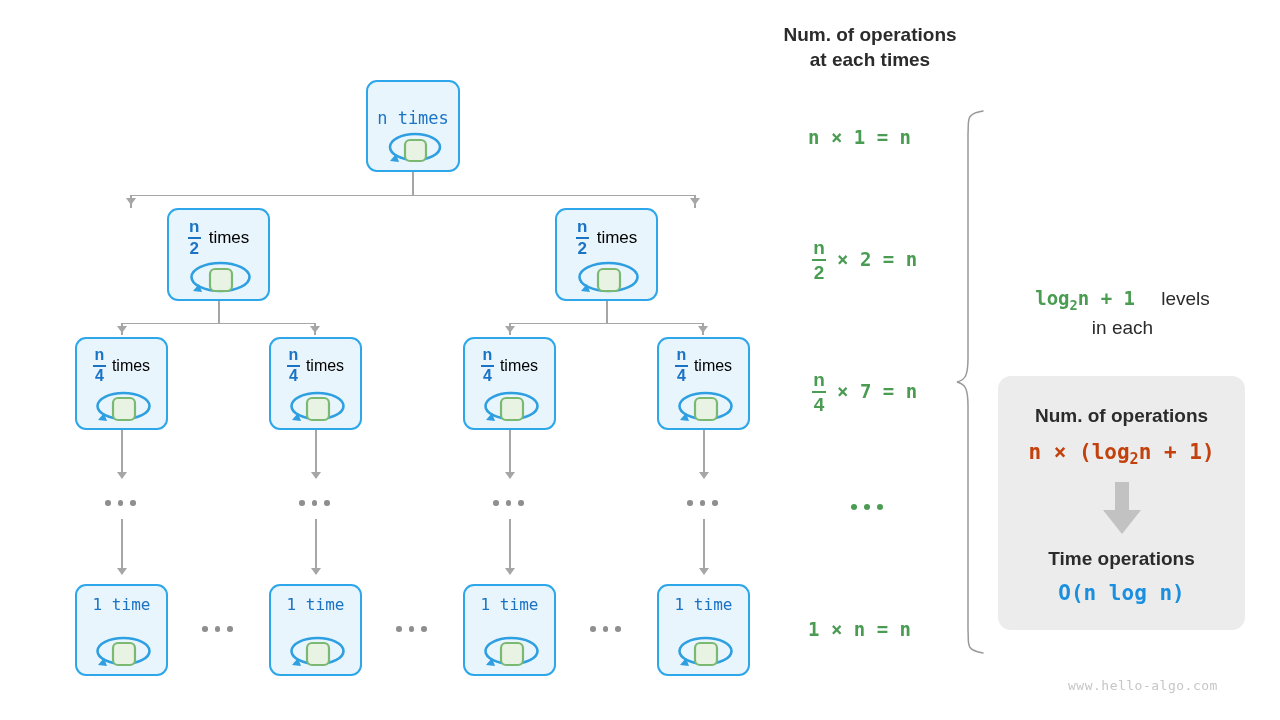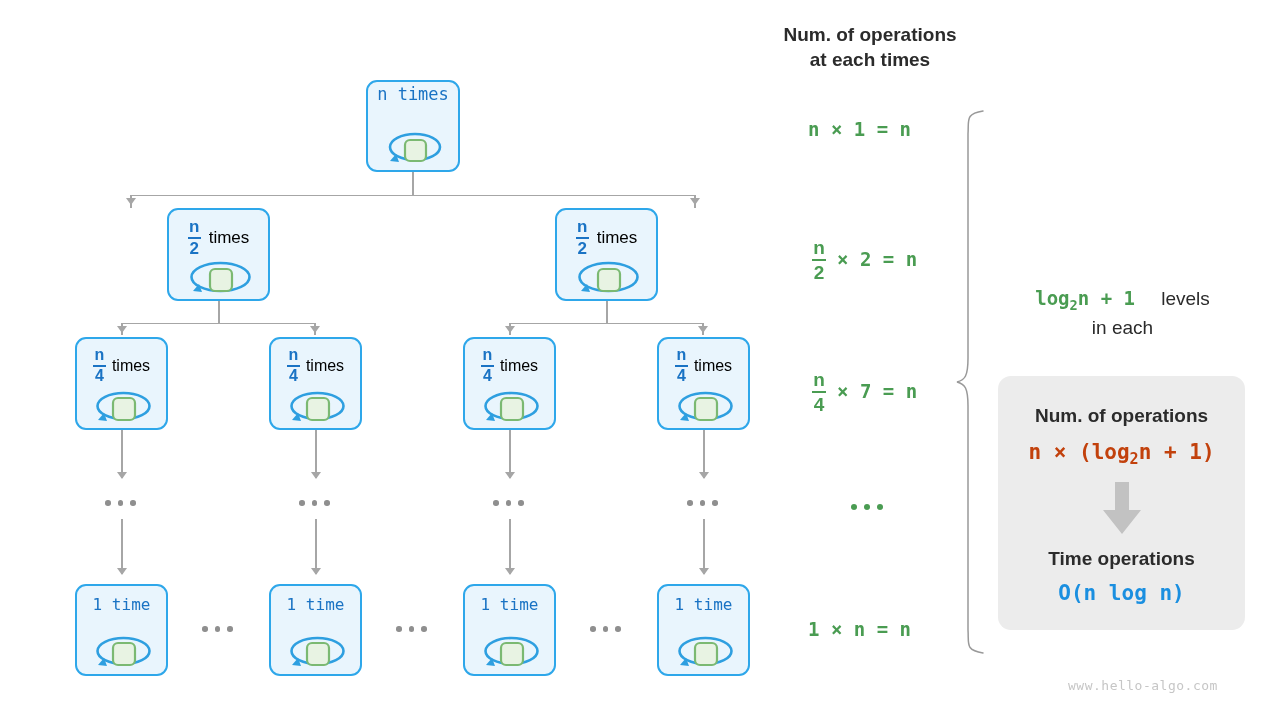--- a/index.html
+++ b/index.html
@@ -195,21 +195,21 @@
   <div class="edge vline" style="left:121px;top:519px;height:55px;"></div>
   <div class="arrowhead" style="left:116.8px;top:568px;"></div>
   <div class="edge vline" style="left:315px;top:519px;height:55px;"></div>
   <div class="arrowhead" style="left:310.8px;top:568px;"></div>
   <div class="edge vline" style="left:509px;top:519px;height:55px;"></div>
   <div class="arrowhead" style="left:504.8px;top:568px;"></div>
   <div class="edge vline" style="left:703px;top:519px;height:55px;"></div>
   <div class="arrowhead" style="left:698.8px;top:568px;"></div>
 
   <div class="node" style="left:366px;top:80px;width:94px;height:92px;">
-    <div class="node-label mono" style="font-size:17px;margin-top:4px;">n times</div>
+    <div class="node-label mono" style="font-size:17px;margin-top:28px;">n times</div>
     <svg class="loop" width="94" height="48" viewBox="0 0 94 48" style="top:40px;">
       <ellipse cx="47" cy="25" rx="25" ry="13" fill="none" stroke="#2e9fe0" stroke-width="2.6"></ellipse>
       <path d="M 28 32 L 22 39 L 31 40 Z" fill="#2e9fe0"></path>
       <rect x="37" y="18" width="21" height="21" rx="5" fill="#e8f3e3" stroke="#7bb972" stroke-width="2.2"></rect>
     </svg>
   </div>
 
   <div class="node" style="left:167px;top:208px;width:103px;height:93px;">
     <div class="node-label" style="font-size:17px;margin-top:8px;">
       <span class="frac" style="font-size:17px;">
@@ -379,21 +379,21 @@
       <path d="M 27 32 L 21 39 L 30 40 Z" fill="#2e9fe0"></path>
       <rect x="36" y="17" width="22" height="22" rx="5" fill="#e8f3e3" stroke="#7bb972" stroke-width="2.2"></rect>
     </svg>
   </div>
 
   <div class="col-title" style="left:740px;top:22px;width:260px;">
     <div>Num. of operations</div>
     <div>at each times</div>
   </div>
 
-  <div class="formula" style="left:808px;top:120px;">
+  <div class="formula" style="left:808px;top:128px;">
     <span>n × 1 = n</span>
   </div>
 
   <div class="formula" style="left:812px;top:238px;">
     <span class="fr" style="font-size:19px;">
       <span>n</span>
       <span class="bar"></span>
       <span>2</span>
     </span>
     <span class="sp"></span>

